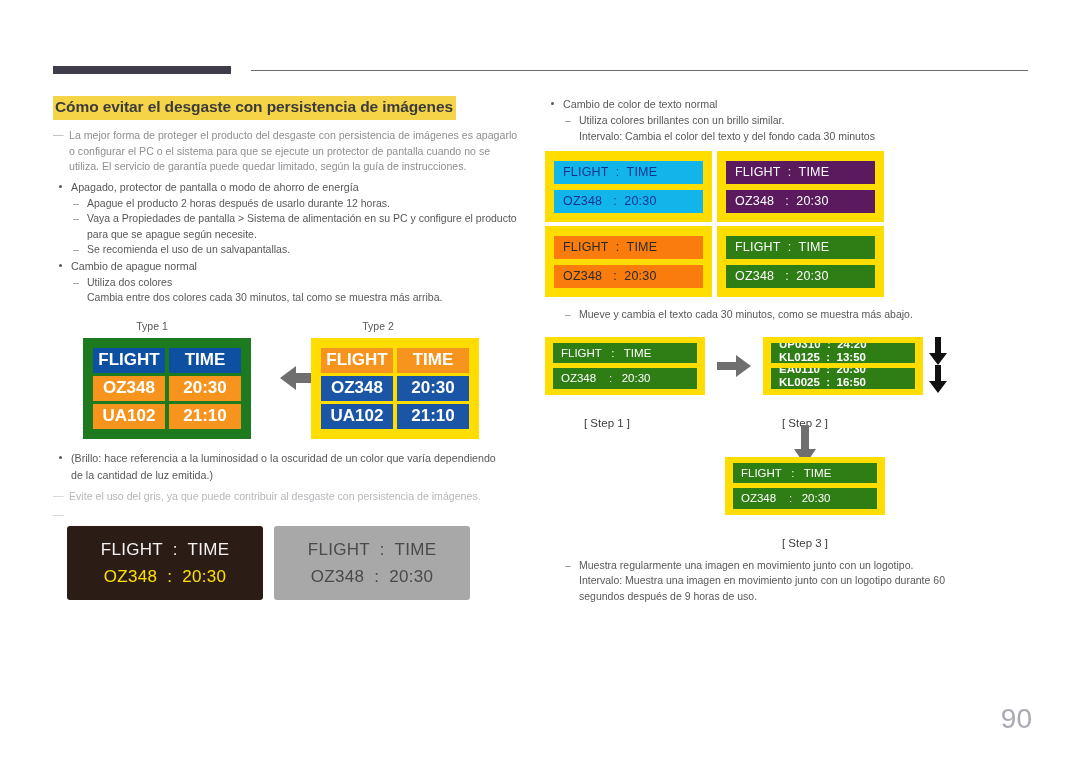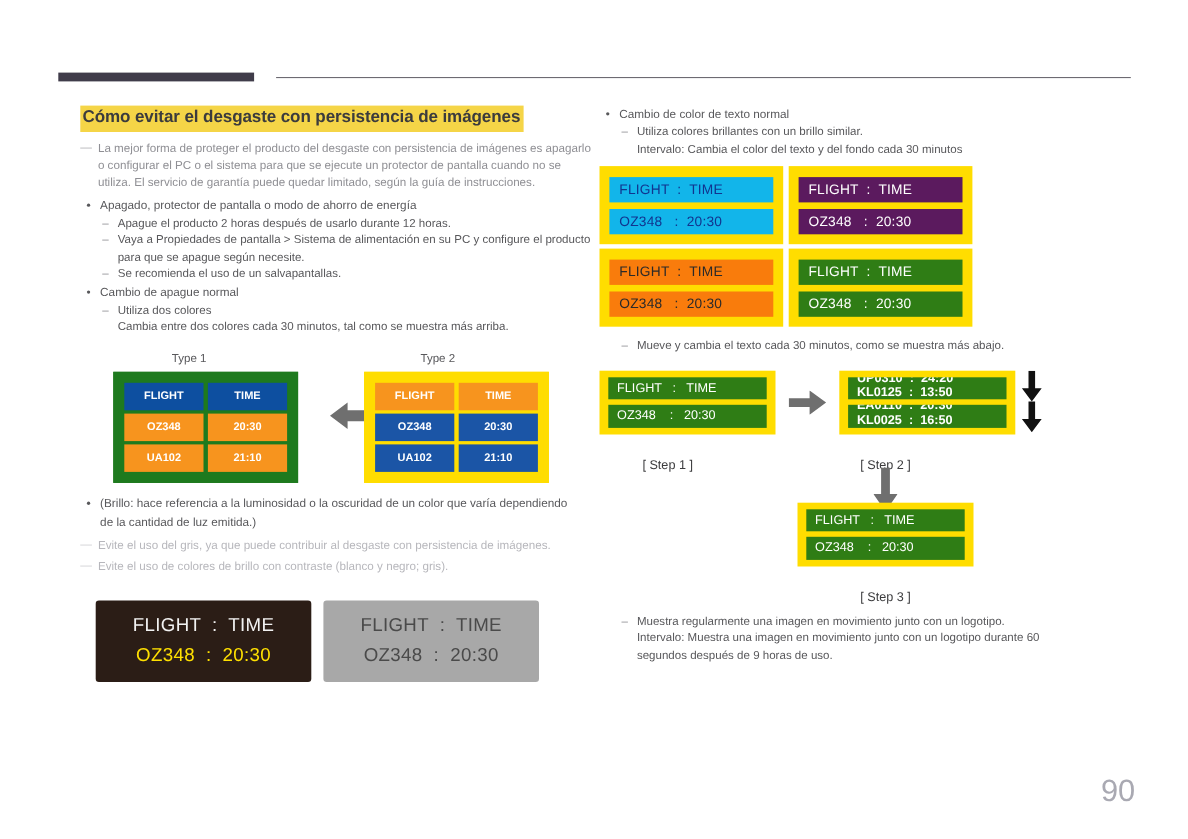--- a/index.html
+++ b/index.html
@@ -44,21 +44,20 @@
     height: 1px;
     background: #6d6a72;
   }
 
   
   .col-left {
     position: absolute;
     left: 53px;
     top: 96px;
     width: 470px;
-    margin-left: 20px;
   }
   .col-right {
     position: absolute;
     left: 545px;
     top: 96px;
     width: 490px;
   }
 
   
   .page-title {
@@ -144,21 +143,21 @@
     gap: 3px;
     padding: 5px;
   }
   .board .row {
     display: flex;
     gap: 4px;
   }
   .board .cell {
     box-sizing: border-box;
     font-weight: bold;
-    font-size: 10px;
+    font-size: 17px;
     text-align: center;
     display: flex;
     align-items: center;
     justify-content: center;
     width: 72px;
     height: 25px;
     font-family: "Liberation Sans", sans-serif;
   }
   .board-t1 { border: 5px solid #1e7a1e; background: #1e7a1e; }
   .board-t1 .hdr { background: #0d4fa0; color: #ffffff; }
@@ -406,21 +405,20 @@
     </div>
     <div class="bullet" style="padding-left:18px;">(Brillo: hace referencia a la luminosidad o la oscuridad de un color que varía dependiendo</div>
     <div class="bullet" style="padding-left:18px;">de la cantidad de luz emitida.)</div>
 
     <div class="note faint" style="margin-top:6px;">
       <span class="dash">—</span>
       <span>Evite el uso del gris, ya que puede contribuir al desgaste con persistencia de imágenes.</span>
     </div>
     <div class="note faint">
       <span class="dash">—</span>
-      <span>Evite el uso de colores de brillo con contraste (blanco y negro; gris).</span>
     </div>
 
     
     <div class="sample-row" style="margin-top:22px;">
       <div class="sample sample-dark" style="left:14px; top:0;">
         <div class="line l1">FLIGHT  :  TIME</div>
         <div class="line l2">OZ348  :  20:30</div>
       </div>
       <div class="sample sample-gray" style="left:221px; top:0;">
         <div class="line l1">FLIGHT  :  TIME</div>

